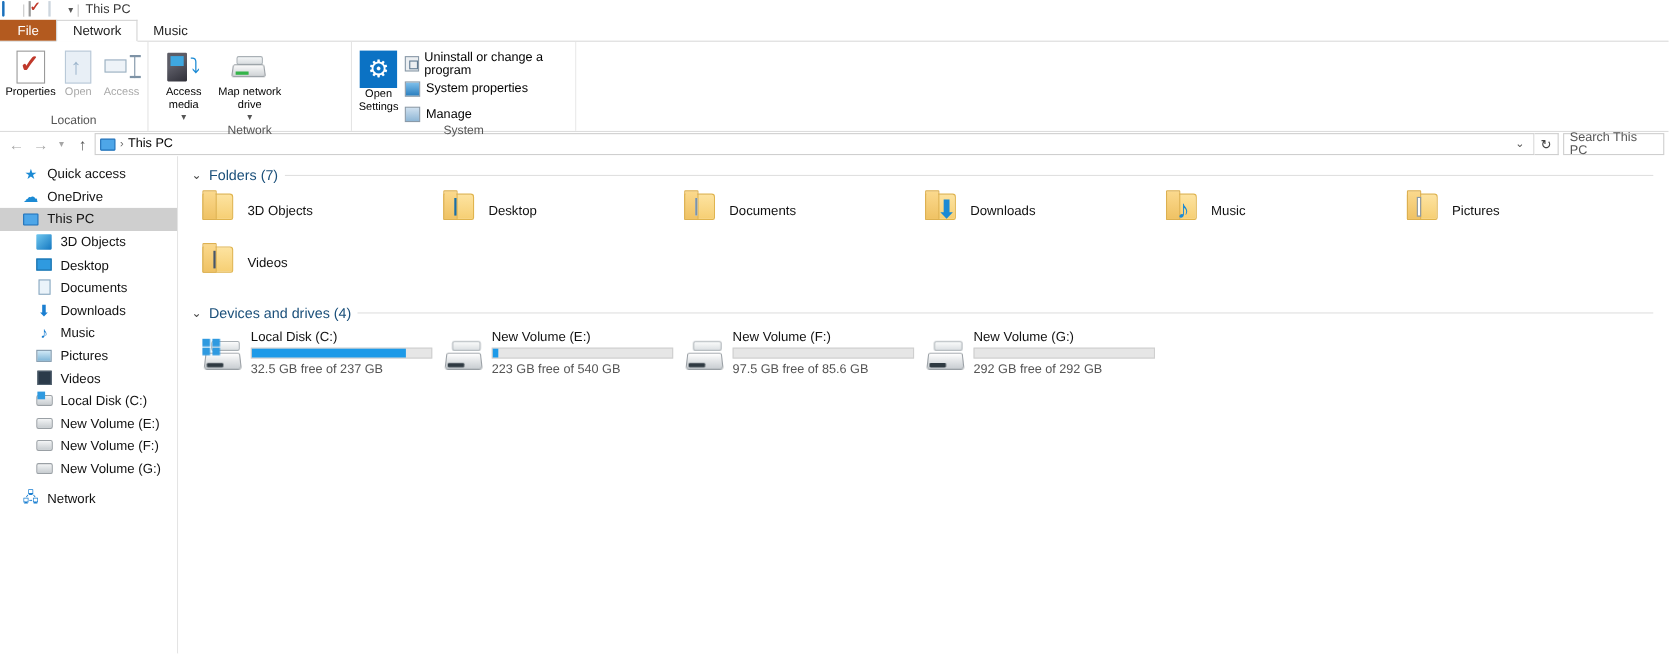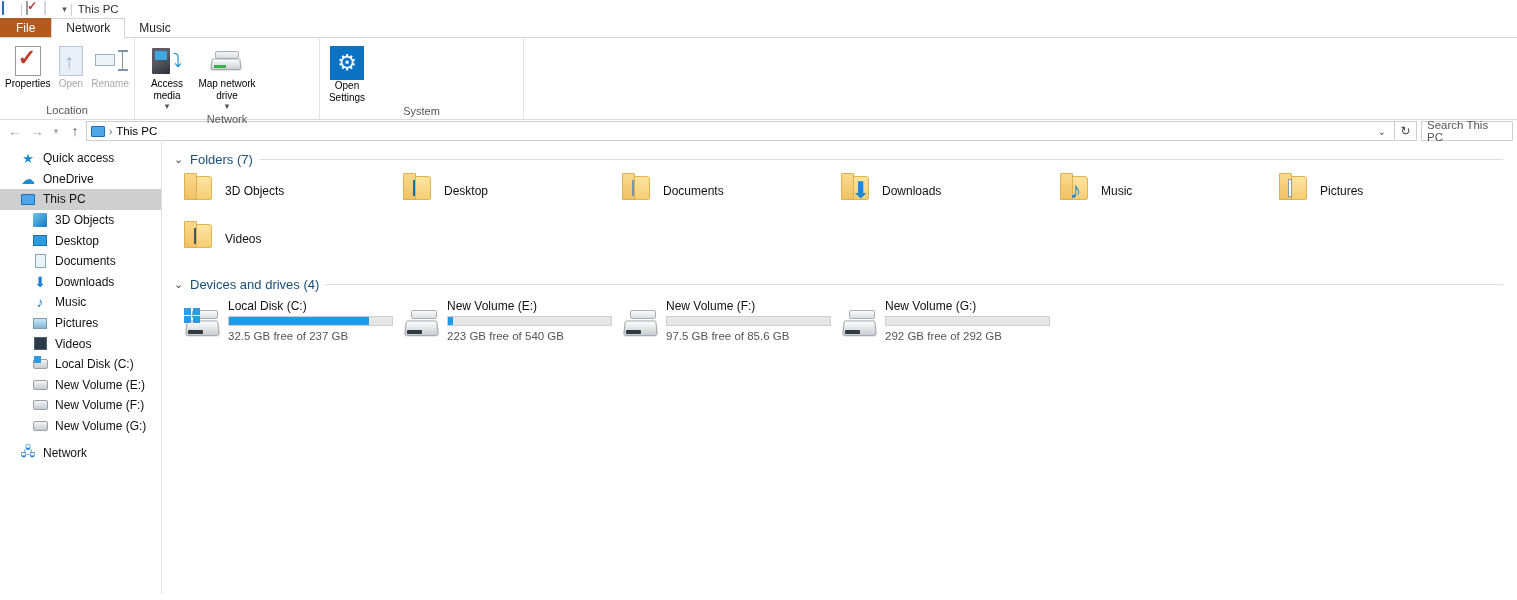--- a/index.html
+++ b/index.html
@@ -250,21 +250,21 @@
           </span>
         <span class="rbtn-lbl">Open</span>
       </div>
       <div class="rbtn rbtn-dis">
         <span class="rbtn-ico">
           <span class="ic-rename">
               <span class="bar"></span>
               <span class="ibeam"></span>
             </span>
         </span>
-        <span class="rbtn-lbl">Rename</span>
+        <span class="rbtn-lbl">Access</span>
       </div>
     </div>
     <div class="rgroup-label">Location</div>
   </div>
 
   <div class="rgroup" style="width:185px">
     <div class="rgroup-items">
       <div class="rbtn">
         <span class="rbtn-ico">
           <span class="ic-media">
@@ -292,20 +292,34 @@
   </div>
 
   <div class="rgroup" style="width:204px">
     <div class="rgroup-items" style="padding-top:6px">
       <div class="rbtn" style="width:46px">
         <span class="rbtn-ico">
             <span class="ic-gear">⚙</span>
           </span>
         <span class="rbtn-lbl">Open</span>
         <span class="rbtn-lbl">Settings</span>
+      </div>
+      <div style="display:flex;flex-direction:column;gap:4px;padding-top:4px;padding-left:4px">
+        <div class="sys-item">
+          <span class="si-ico prog"></span>
+          <span>Uninstall or change a program</span>
+        </div>
+        <div class="sys-item">
+          <span class="si-ico sysprop"></span>
+          <span>System properties</span>
+        </div>
+        <div class="sys-item">
+          <span class="si-ico manage"></span>
+          <span>Manage</span>
+        </div>
       </div>
     </div>
     <div class="rgroup-label">System</div>
   </div>
 
   <div style="flex:1"></div>
 </div>
 
 <div class="addrbar">
   <div class="navbtn">←</div>

